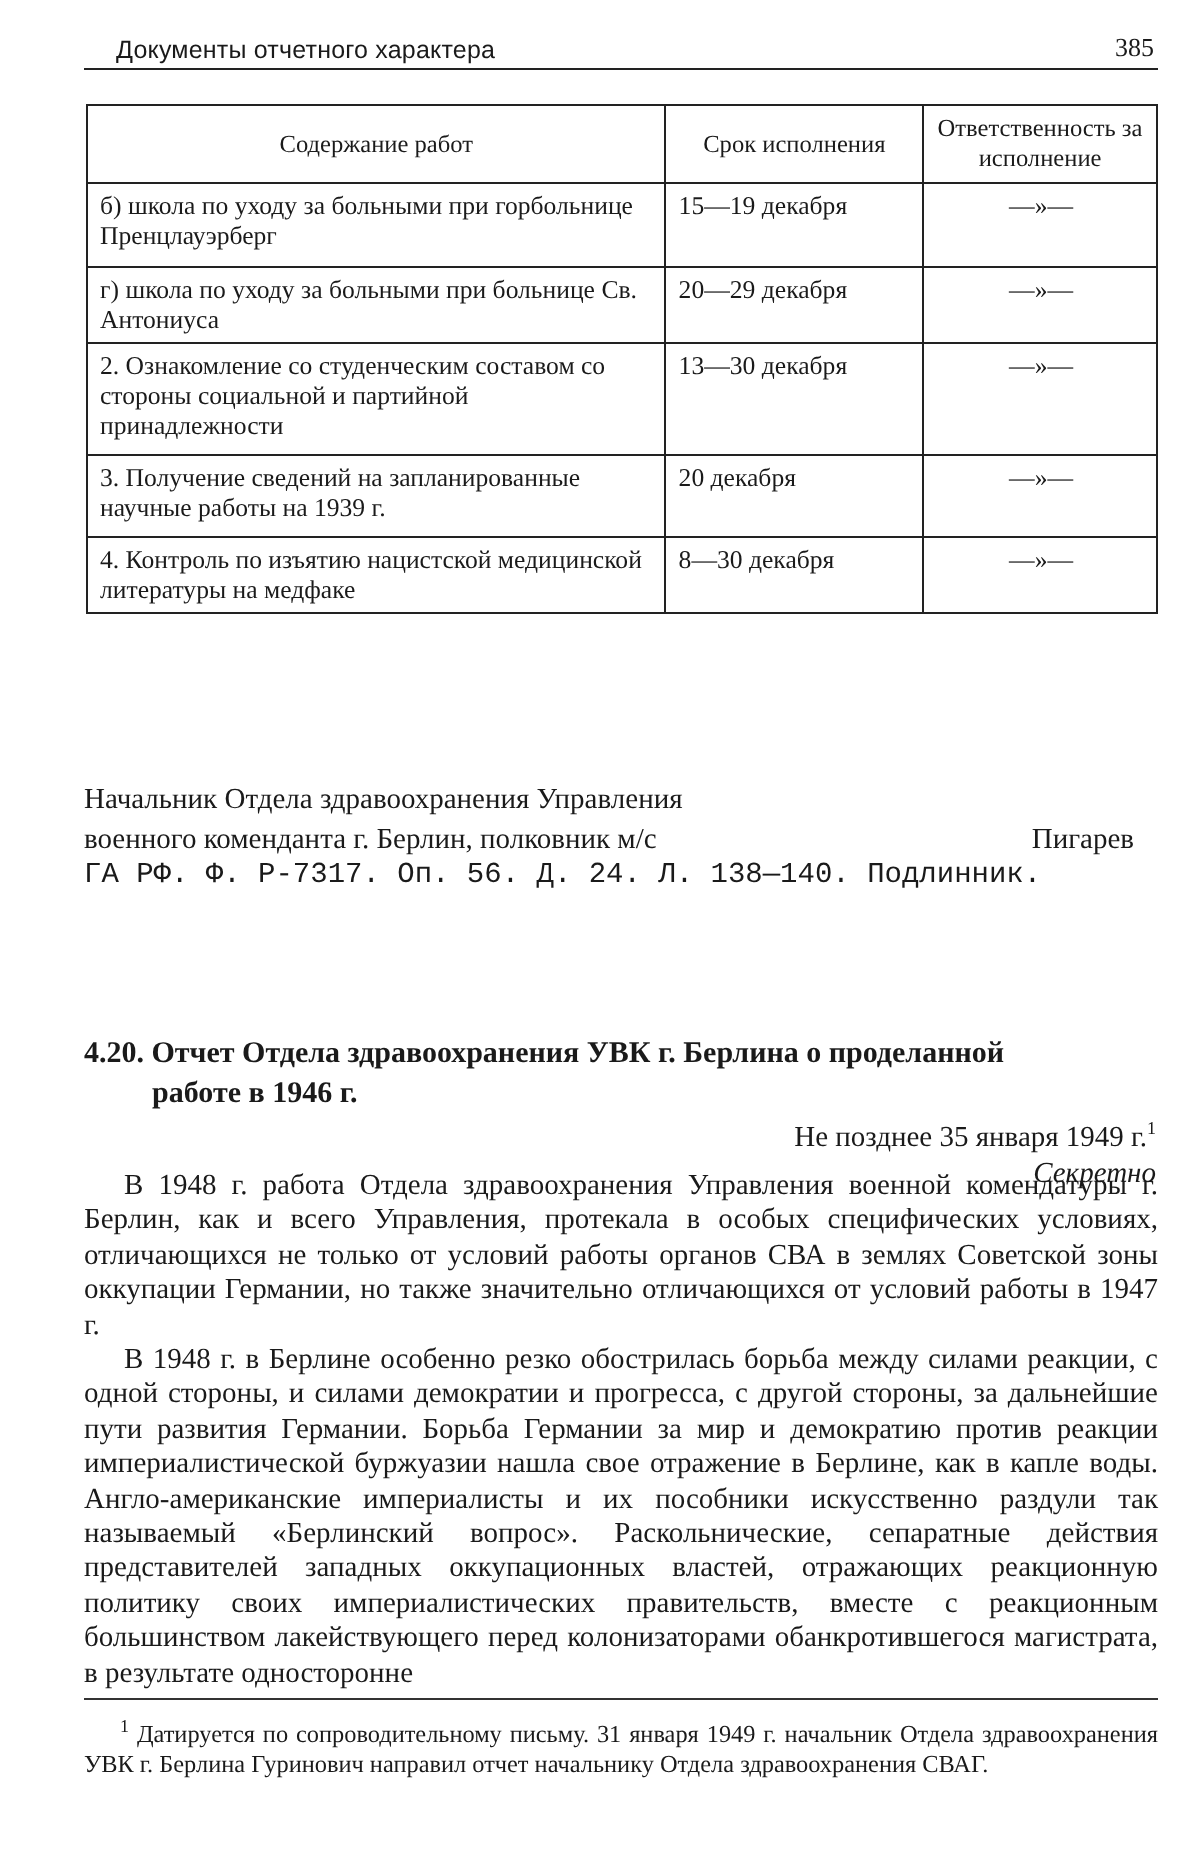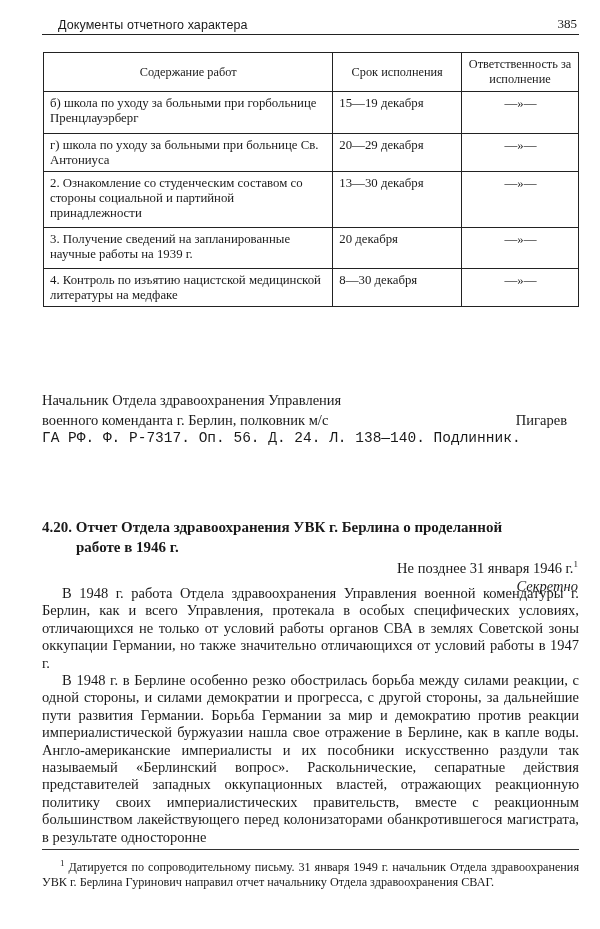--- a/index.html
+++ b/index.html
@@ -90,21 +90,21 @@
 
 <div class="archive">ГА РФ. Ф. Р-7317. Оп. 56. Д. 24. Л. 138—140. Подлинник.</div>
 
 <div class="doc-heading">
   <span class="num">4.20.</span>
   <span>Отчет Отдела здравоохранения УВК г. Берлина о проделанной</span>
   <span class="cont">работе в 1946 г.</span>
 </div>
 
 <div class="dateline">
-  <span>Не позднее 31 января 1946 г.</span><sup>1</sup>
+  <span>Не позднее 35 января 1949 г.</span><sup>1</sup>
   <span class="secret">Секретно</span>
 </div>
 
 <div class="body-text">
   <p>В 1948 г. работа Отдела здравоохранения Управления военной комендатуры г. Берлин, как и всего Управления, протекала в особых специфических условиях, отличающихся не только от условий работы органов СВА в землях Советской зоны оккупации Германии, но также значительно отличающихся от условий работы в 1947 г.</p>
   <p>В 1948 г. в Берлине особенно резко обострилась борьба между силами реакции, с одной стороны, и силами демократии и прогресса, с другой стороны, за дальнейшие пути развития Германии. Борьба Германии за мир и демократию против реакции империалистической буржуазии нашла свое отражение в Берлине, как в капле воды. Англо-американские империалисты и их пособники искусственно раздули так называемый «Берлинский вопрос». Раскольнические, сепаратные действия представителей западных оккупационных властей, отражающих реакционную политику своих империалистических правительств, вместе с реакционным большинством лакействующего перед колонизаторами обанкротившегося магистрата, в результате одностороннe</p>
 </div>
 
 <div class="footnote-rule"></div>
 <div class="footnote">

